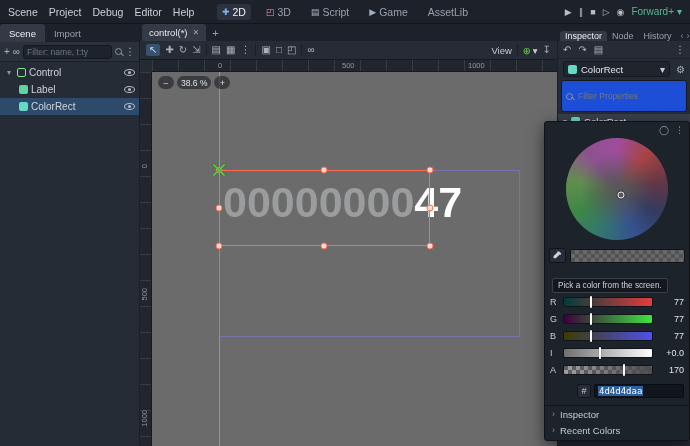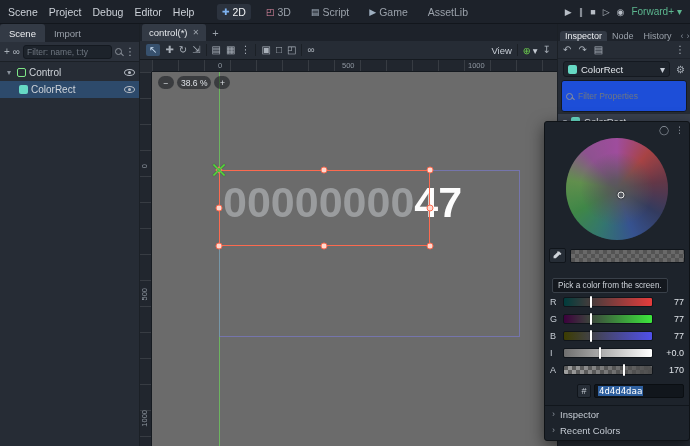--- a/index.html
+++ b/index.html
@@ -205,20 +205,26 @@
       <span class="mag"></span>
       <span class="tbtn">⋮</span>
     </div>
     <div class="tree">
       <div class="tree-row">
         <span class="tw">▾</span>
         <span class="nico ctrl"></span>
         <span class="tname">Control</span>
         <span class="eye"></span>
       </div>
+      <div class="tree-row">
+        <span class="indent"></span>
+        <span class="nico lbl"></span>
+        <span class="tname">Label</span>
+        <span class="eye"></span>
+      </div>
       <div class="tree-row selected">
         <span class="indent"></span>
         <span class="nico crect"></span>
         <span class="tname">ColorRect</span>
         <span class="eye"></span>
       </div>
     </div>
   </aside>
 
   <div class="scene-tabs">

